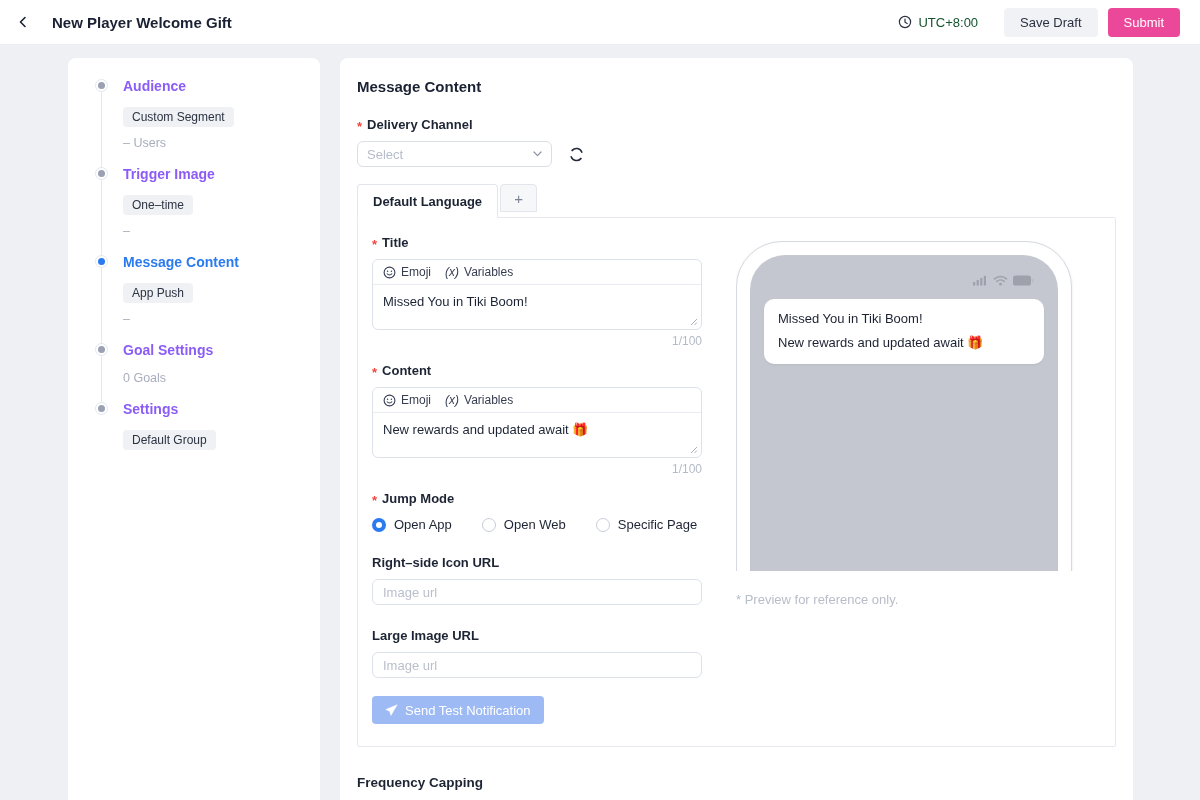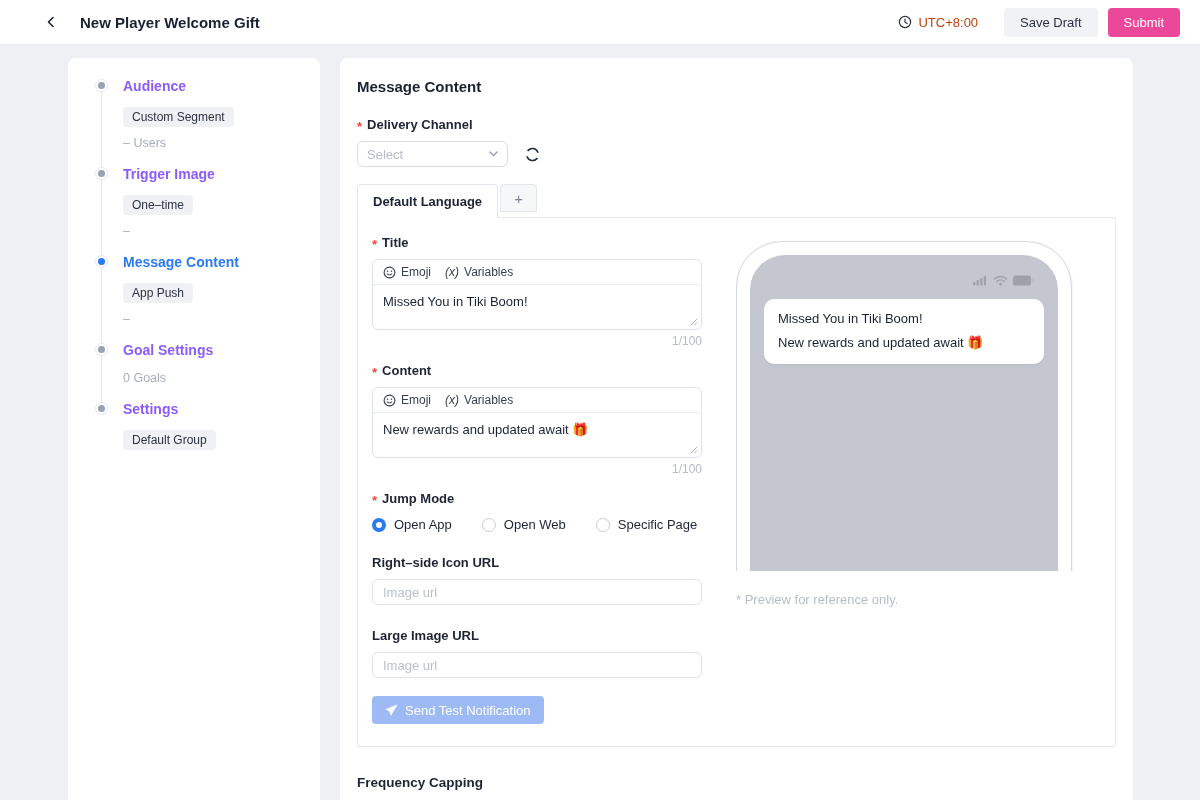--- a/index.html
+++ b/index.html
@@ -1,25 +1,25 @@
 <!DOCTYPE html>
 <html><head>
 <meta charset="utf-8">
 <style>
   * { margin:0; padding:0; box-sizing:border-box; }
   body { font-family:"Liberation Sans", sans-serif; }
   .stage { position:relative; width:1200px; height:800px; background:#eef0f4; overflow:hidden; color:#1c2433; }
 
   
   .header { position:absolute; top:0; left:0; right:0; height:45px; background:#fff;
-            border-bottom:1px solid #ebedf2; display:flex; align-items:center; padding:0 20px 0 40px; }
+            border-bottom:1px solid #ebedf2; display:flex; align-items:center; padding:0 20px 0 12px; }
   .back-btn { width:22px; height:22px; display:flex; align-items:center; justify-content:center; cursor:pointer; }
   .hdr-title { font-size:15px; font-weight:700; color:#1a2133; margin-left:18px; }
   .hdr-right { margin-left:auto; display:flex; align-items:center; }
-  .tz { display:flex; align-items:center; gap:6px; font-size:13px; color:#c2410c; margin-right:26px; }
+  .tz { display:flex; align-items:center; gap:6px; font-size:13px; color:#14532d; margin-right:26px; }
   .btn { height:29px; padding:0 16px; border-radius:4px; font-size:13px; display:inline-flex;
          align-items:center; justify-content:center; cursor:pointer; border:none; font-family:inherit; }
   .btn-plain { background:#f1f2f5; color:#2b3142; margin-right:10px; }
   .btn-primary { background:#ec4899; color:#fff; }
 
   
   .sidebar { position:absolute; left:68px; top:58px; width:252px; bottom:-10px; background:#fff;
              border-radius:8px; padding:18px 16px 0 0; }
   .step-rail { position:absolute; left:33px; top:34px; height:312px; width:1px; background:#e4e7ee; }
   .step { position:relative; padding-left:55px; }
@@ -37,21 +37,21 @@
 
   
   .main { position:absolute; left:340px; top:58px; width:793px; bottom:-10px; background:#fff;
           border-radius:8px; padding:20px 17px 0 17px; }
   .section-title { font-size:15px; font-weight:700; color:#1a2133; }
   .field-label { display:flex; align-items:center; gap:5px; font-size:13px; font-weight:600; color:#1d2433; }
   .req { color:#f0453e; font-size:13px; transform:translateY(2px); }
 
   .delivery { margin-top:22px; }
   .delivery-row { margin-top:9px; display:flex; align-items:center; }
-  .select { width:151px; height:26px; border:1px solid #d9dee7; border-radius:6px; background:#fff;
+  .select { width:195px; height:26px; border:1px solid #d9dee7; border-radius:6px; background:#fff;
             display:flex; align-items:center; padding:0 9px; cursor:pointer; }
   .select .ph { font-size:13px; color:#b6bcc9; flex:1; }
   .refresh { margin-left:15px; width:18px; height:18px; display:flex; align-items:center; justify-content:center; cursor:pointer; }
 
   
   .tabs { display:flex; margin-top:17px; position:relative; z-index:2; }
   .tab { height:28px; display:flex; align-items:center; justify-content:center; font-size:13px; cursor:pointer; }
   .tab.active { background:#fff; border:1px solid #e2e5ec; border-bottom:1px solid #fff; border-radius:4px 4px 0 0;
                 padding:16px 15px; font-weight:700; color:#1c2433; margin-bottom:-1px; }
   .tab.add { width:37px; background:#f6f7f9; border:1px solid #e2e5ec; border-radius:4px 4px 0 0;

